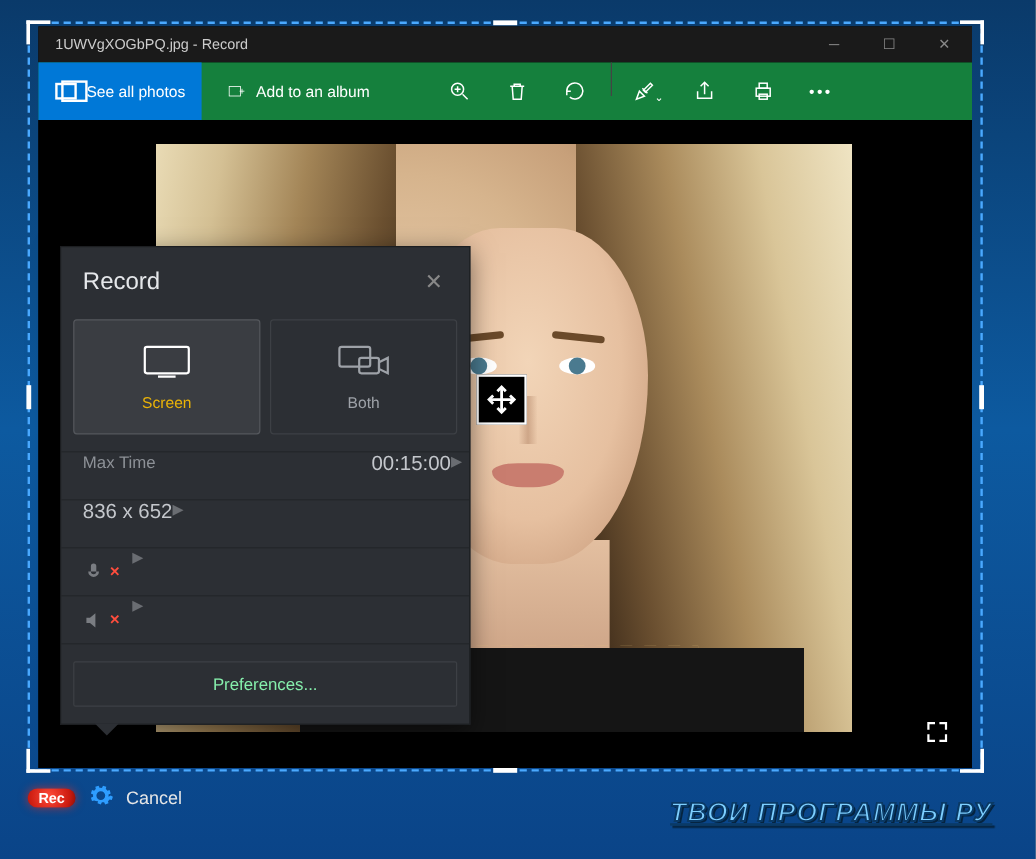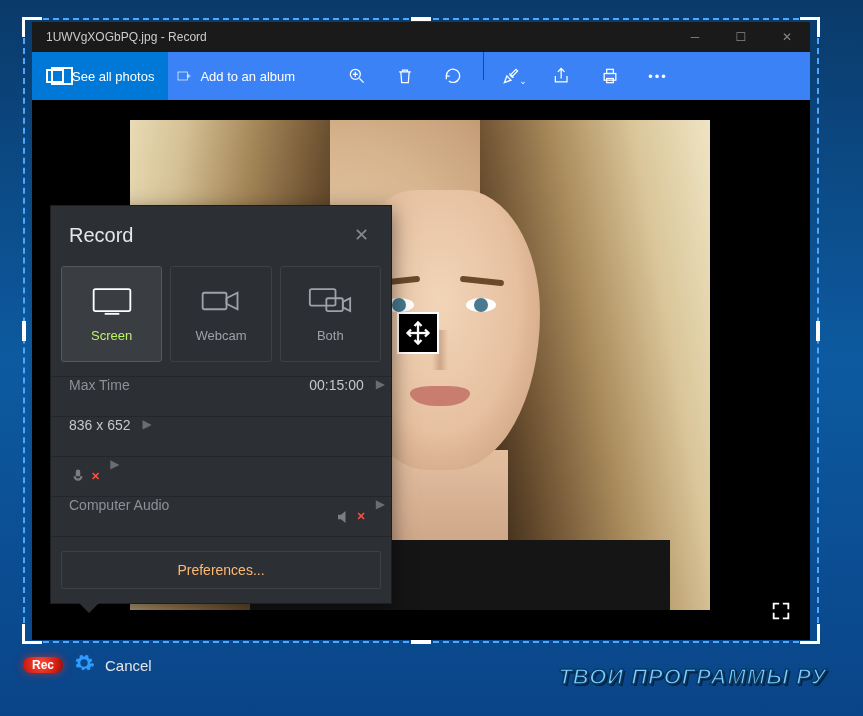--- a/index.html
+++ b/index.html
@@ -30,30 +30,30 @@
     background: #000; display: flex; flex-direction: column;
   }
   .titlebar {
     height: 30px; background: #1a1a1a; display: flex; align-items: center;
     color: #ccc; font-size: 12px; padding-left: 14px;
   }
   .titlebar .spacer { flex: 1; }
   .win-btn { width: 46px; height: 30px; display: flex; align-items: center; justify-content: center; color: #888; font-size: 12px; cursor: pointer; }
 
   .toolbar {
-    height: 48px; background: #3b82f6; display: flex; 
+    height: 48px; background: #15803d; display: flex; 
     color: #fff; font-size: 13px;
   }
   .see-all {
     background: #0078d7; height: 48px; display: flex; align-items: center;
     padding: 0 14px; gap: 8px; cursor: pointer;
   }
   .see-all .sq { width: 18px; height: 14px; border: 2px solid #fff; position: relative; }
   .see-all .sq::after { content: ""; position: absolute; width: 18px; height: 14px; border: 2px solid #fff; left: 3px; top: -4px; }
-  .add-album { display: flex; align-items: center; gap: 8px; padding: 0 8px; cursor: pointer; }
+  .add-album { display: flex; align-items: center; gap: 8px; padding: 0 21px; cursor: pointer; }
   .add-album svg { width: 16px; height: 16px; }
   .tool-icon { width: 48px; height: 48px; display: flex; align-items: center; justify-content: center; cursor: pointer; color: #fff; }
   .tool-icon svg { width: 20px; height: 20px; stroke: #fff; fill: none; stroke-width: 1.5; }
   .divider-v { width: 1px; height: 28px; background: #444; margin: 0 6px; }
 
   .content-area {
     flex: 1; background: #000; position: relative; overflow: hidden;
   }
   .photo-img {
     position: absolute; left: 98px; top: 20px; width: 580px; height: 490px;
@@ -108,38 +108,38 @@
   .rec-modes { display: flex; gap: 8px; padding: 0 10px 14px; }
   .mode {
     flex: 1; height: 96px; border: 1px solid #3d4045; border-radius: 3px;
     display: flex; flex-direction: column; align-items: center; justify-content: center;
     gap: 12px; cursor: pointer;
   }
   .mode.selected { background: #3a3d42; border-color: #55585d; }
   .mode svg { width: 44px; height: 30px; stroke: #9ea2a8; fill: none; stroke-width: 2; }
   .mode.selected svg { stroke: #fff; }
   .mode .mlabel { font-size: 13px; color: #9ea2a8; }
-  .mode.selected .mlabel { color: #bef264; }
+  .mode.selected .mlabel { color: #eab308; }
 
   .rec-rows { border-top: 1px solid #24262a; }
   .rec-row {
     height: 40px; display: flex; padding: 0 6px 0 18px;
     border-bottom: 1px solid #24262a; cursor: pointer;
   }
   .rec-row .label { flex: 1; color: #8d9197; font-size: 14px; }
-  .rec-row .value { color: #c4c7cc; font-size: 14px; margin-right: 12px; }
+  .rec-row .value { color: #c4c7cc; font-size: 17px; }
   .rec-row .chev { color: #6a6d72; font-size: 12px; }
   .mic-off, .speaker-off { display: flex; align-items: center; gap: 2px; margin-right: 10px; }
   .mic-off svg, .speaker-off svg { width: 18px; height: 18px; fill: #7a7d82; }
   .x-red { color: #ff4d3d; font-size: 11px; font-weight: bold; margin-left: 2px; }
 
   .prefs {
     margin: 14px 10px 14px; height: 38px; border: 1px solid #3d4045;
     display: flex; align-items: center; justify-content: center;
-    color: #fdba74; font-size: 14px; cursor: pointer; border-radius: 2px;
+    color: #86efac; font-size: 14px; cursor: pointer; border-radius: 2px;
   }
   .rec-panel-tip {
     position: absolute; left: 28px; bottom: -10px; width: 0; height: 0;
     border-left: 10px solid transparent; border-right: 10px solid transparent;
     border-top: 10px solid #2c2f34;
   }
 
   
   .rec-bar {
     position: absolute; left: 23px; bottom: 34px; height: 34px;
@@ -152,21 +152,21 @@
     box-shadow: 0 0 8px rgba(255,40,20,.6);
   }
   .gear { color: #2e9dff; cursor: pointer; }
   .gear svg { width: 22px; height: 22px; fill: #2e9dff; }
   .cancel { color: #e6e6e6; font-size: 15px; cursor: pointer; }
 
   .watermark {
     position: absolute; right: 36px; bottom: 26px; color: #7dcfff;
     font-size: 22px; font-weight: 800; font-style: italic; letter-spacing: 1px;
     -webkit-text-stroke: 1.5px #0a3a66; text-shadow: 2px 2px 0 #052440;
-    font-family: Arial, sans-serif; z-index: 2;
+    font-family: Arial, sans-serif; z-index: 2; text-decoration: underline;
   }
 </style>
 </head>
 <body>
 
 <div class="capture-frame">
   <div class="corner tl"></div>
     <div class="corner tr"></div>
     <div class="corner bl"></div>
     <div class="corner br"></div>
@@ -285,27 +285,20 @@
   <div class="rec-modes">
     <div class="mode selected">
       <svg viewBox="0 0 48 30">
           <rect x="4" y="2" width="40" height="24" rx="2"></rect>
           <line x1="16" y1="29" x2="32" y2="29"></line>
         </svg>
       <span class="mlabel">Screen</span>
     </div>
     <div class="mode">
       <svg viewBox="0 0 48 30">
-          <rect x="4" y="6" width="26" height="18" rx="2"></rect>
-          <path d="M30 12l12-6v18l-12-6z"></path>
-        </svg>
-      <span class="mlabel">Webcam</span>
-    </div>
-    <div class="mode">
-      <svg viewBox="0 0 48 30">
           <rect x="2" y="2" width="28" height="18" rx="2"></rect>
           <rect x="20" y="12" width="18" height="14" rx="2"></rect>
           <path d="M38 16l8-4v14l-8-4z"></path>
         </svg>
       <span class="mlabel">Both</span>
     </div>
   </div>
   <div class="rec-rows">
     <div class="rec-row">
       <span class="label">Max Time</span>
@@ -319,21 +312,20 @@
     <div class="rec-row">
       <span class="mic-off">
         <svg viewBox="0 0 24 24">
             <path d="M12 2a3 3 0 0 1 3 3v6a3 3 0 0 1-6 0V5a3 3 0 0 1 3-3zM6 11a6 6 0 0 0 12 0M12 17v4"></path>
           </svg>
         <span class="x-red">✕</span>
       </span>
       <span class="chev">▶</span>
     </div>
     <div class="rec-row">
-      <span class="label">Computer Audio</span>
       <span class="speaker-off">
         <svg viewBox="0 0 24 24">
             <path d="M4 9v6h4l6 5V4L8 9H4z"></path>
           </svg>
         <span class="x-red">✕</span>
       </span>
       <span class="chev">▶</span>
     </div>
   </div>
   <div class="prefs">

